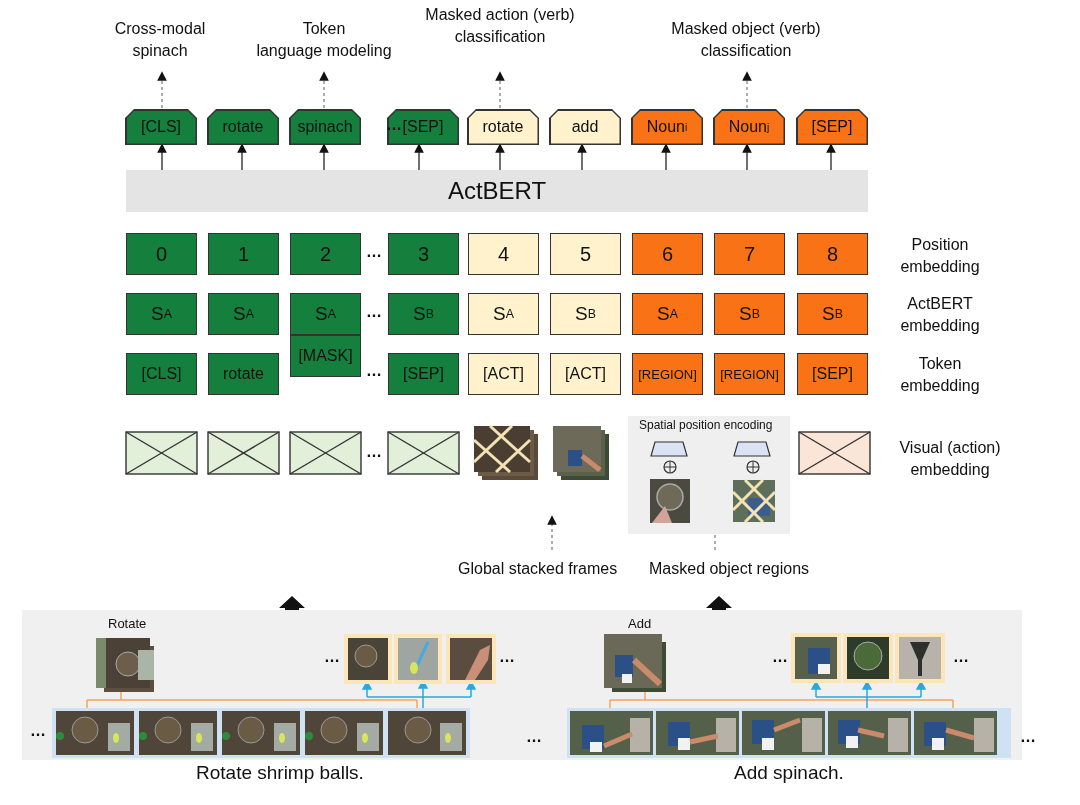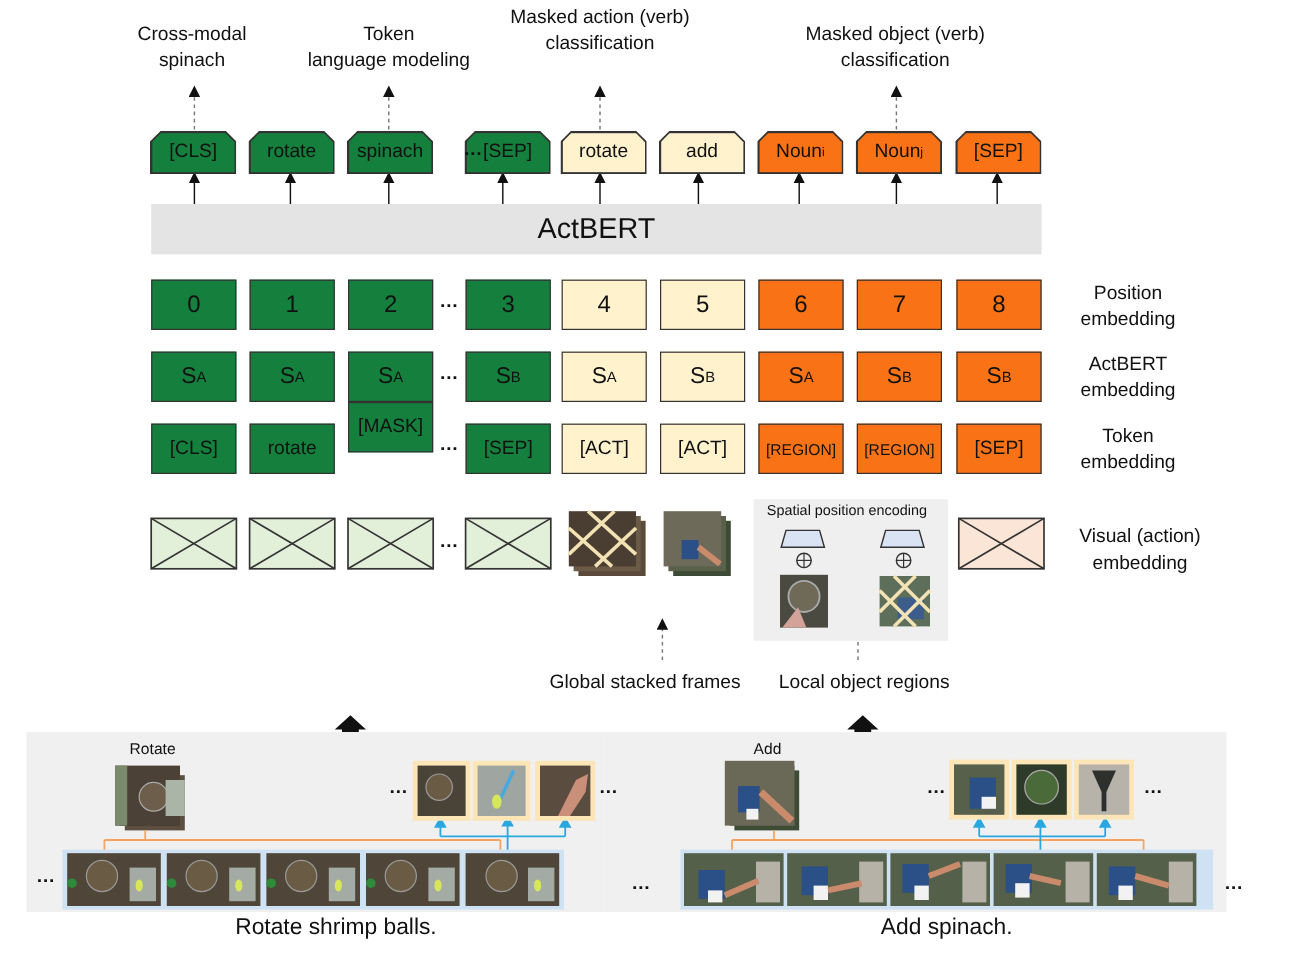--- a/index.html
+++ b/index.html
@@ -238,21 +238,21 @@
         <line x1="733" y1="492" x2="763" y2="522"></line>
         <line x1="745" y1="480" x2="775" y2="510"></line>
         <line x1="733" y1="510" x2="763" y2="480"></line>
         <line x1="745" y1="522" x2="775" y2="492"></line>
       </g>
   </g>
 </svg>
 <div class="cap" style="left:639px; top:418px; font-size:12px;">Spatial position encoding</div>
 
 <div class="cap" style="left:458px; top:560px;">Global stacked frames</div>
-<div class="cap" style="left:649px; top:560px;">Local object regions</div>
+<div class="cap" style="left:649px; top:560px;">Masked object regions</div>
 
 <div class="video-panel" style="left:22px; width:482px;"></div>
 <div class="video-panel" style="left:504px; width:518px;"></div>
 
 <svg class="abs" style="left:0; top:0;" width="1080" height="805">
 
   <g>
     <rect x="104" y="646" width="50" height="46" fill="#5c4f40"></rect>
     <rect x="100" y="642" width="50" height="46" fill="#3f372f"></rect>
     <rect x="96" y="638" width="54" height="50" fill="#4c4136"></rect>

